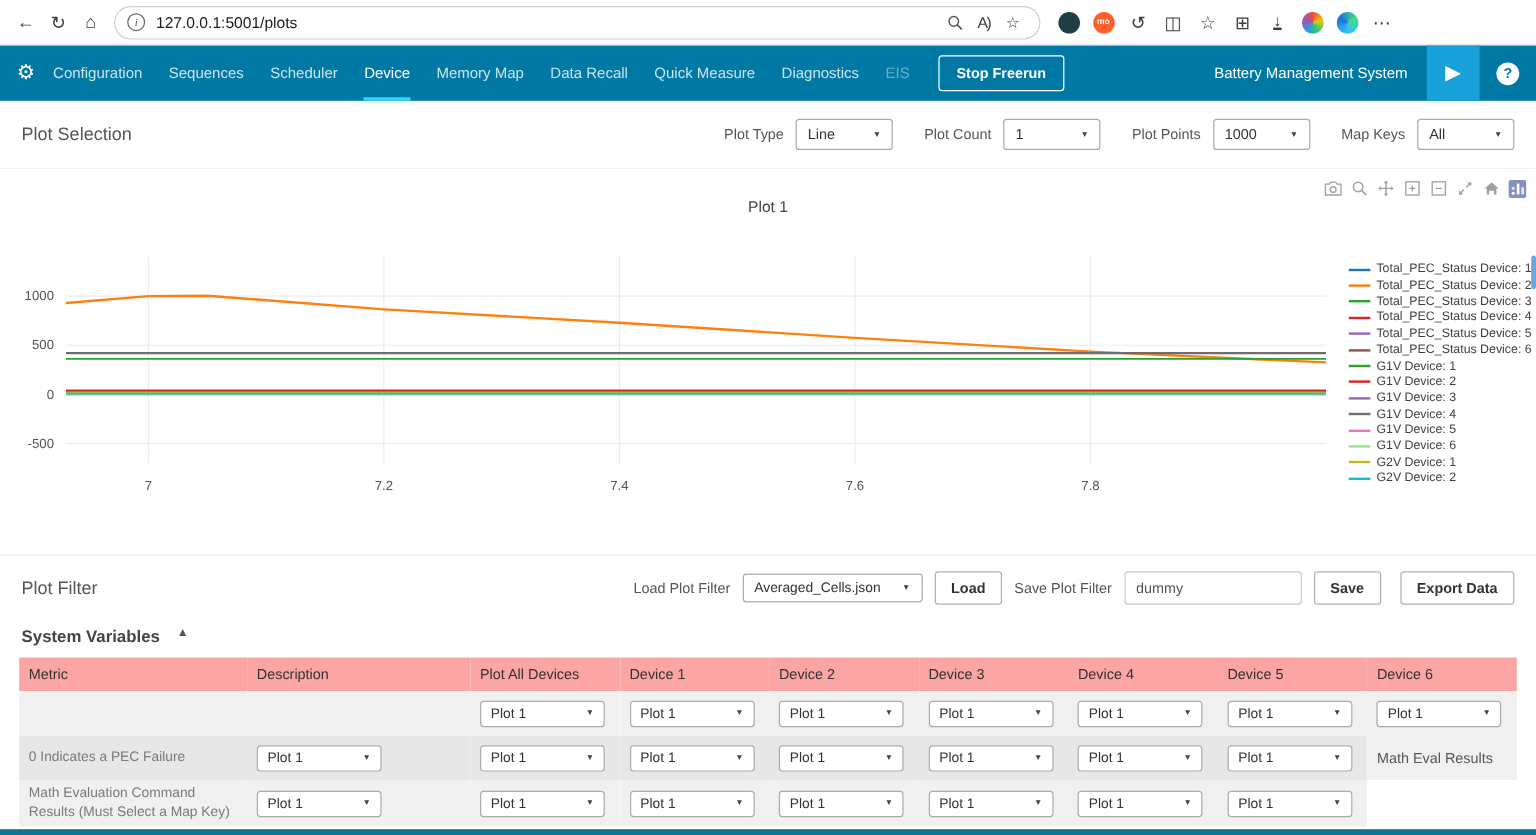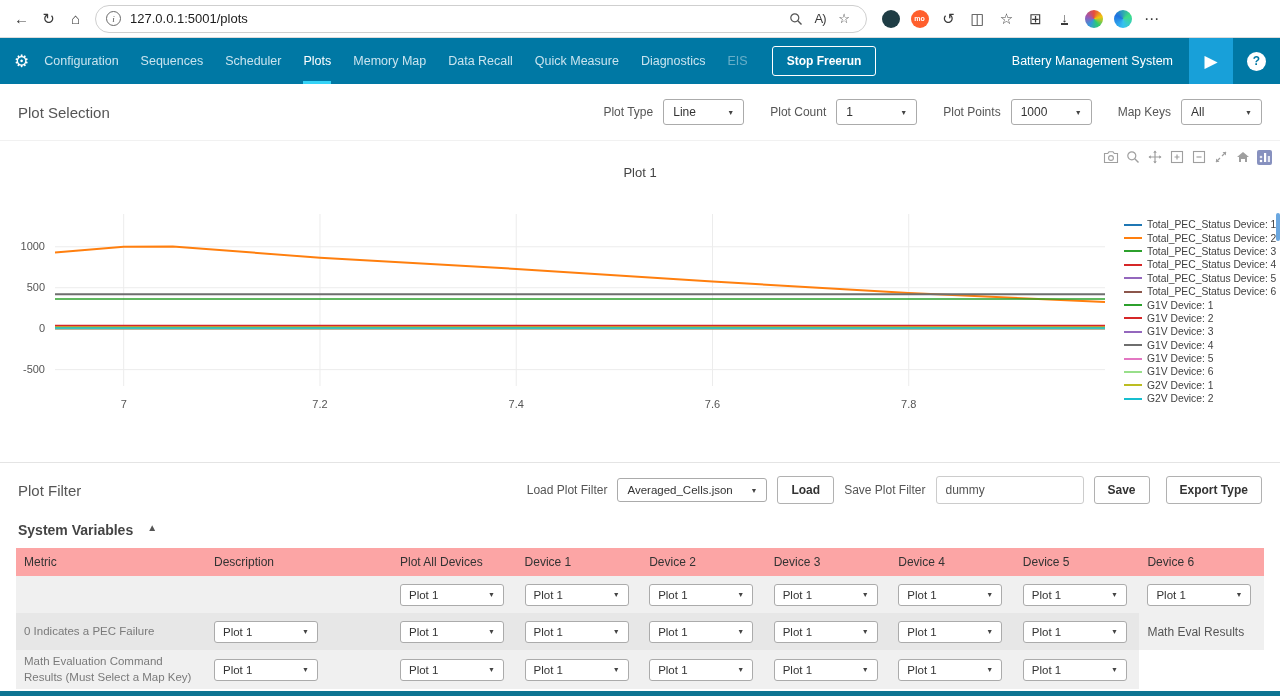--- a/index.html
+++ b/index.html
@@ -144,21 +144,21 @@
     <span class="chrome-btn">⋯</span>
   </div>
 </header>
 
 <nav class="topnav">
   <span class="gear">⚙</span>
   <div class="nav-menu">
       <div class="nav-item">Configuration</div>
       <div class="nav-item">Sequences</div>
       <div class="nav-item">Scheduler</div>
-      <div class="nav-item active">Plots</div>
+      <div class="nav-item active">Device</div>
       <div class="nav-item">Memory Map</div>
       <div class="nav-item">Data Recall</div>
       <div class="nav-item">Quick Measure</div>
       <div class="nav-item">Diagnostics</div>
       <div class="nav-item disabled">EIS</div>
     </div>
   <button class="stop-btn">Stop Freerun</button>
   <div class="nav-right">
     <span class="app-title">Battery Management System</span>
     <span class="play-btn">
@@ -348,21 +348,21 @@
   <div class="pf-controls">
     <span class="ctl-label">Load Plot Filter</span>
     <div class="select pf-select">
       <span class="sel-value">Averaged_Cells.json</span>
       <span class="caret">▼</span>
     </div>
     <button class="btn">Load</button>
     <span class="ctl-label">Save Plot Filter</span>
     <input class="text" type="text" value="dummy" style="">
     <button class="btn">Save</button>
-    <button class="btn export">Export Type</button>
+    <button class="btn export">Export Data</button>
   </div>
 </section>
 
 <section class="sysvars">
   <div class="sv-header">
     <span class="sv-title">System Variables</span>
     <span class="sv-collapse">▲</span>
   </div>
   <div class="sv-table">
       <div class="th">Metric</div>

